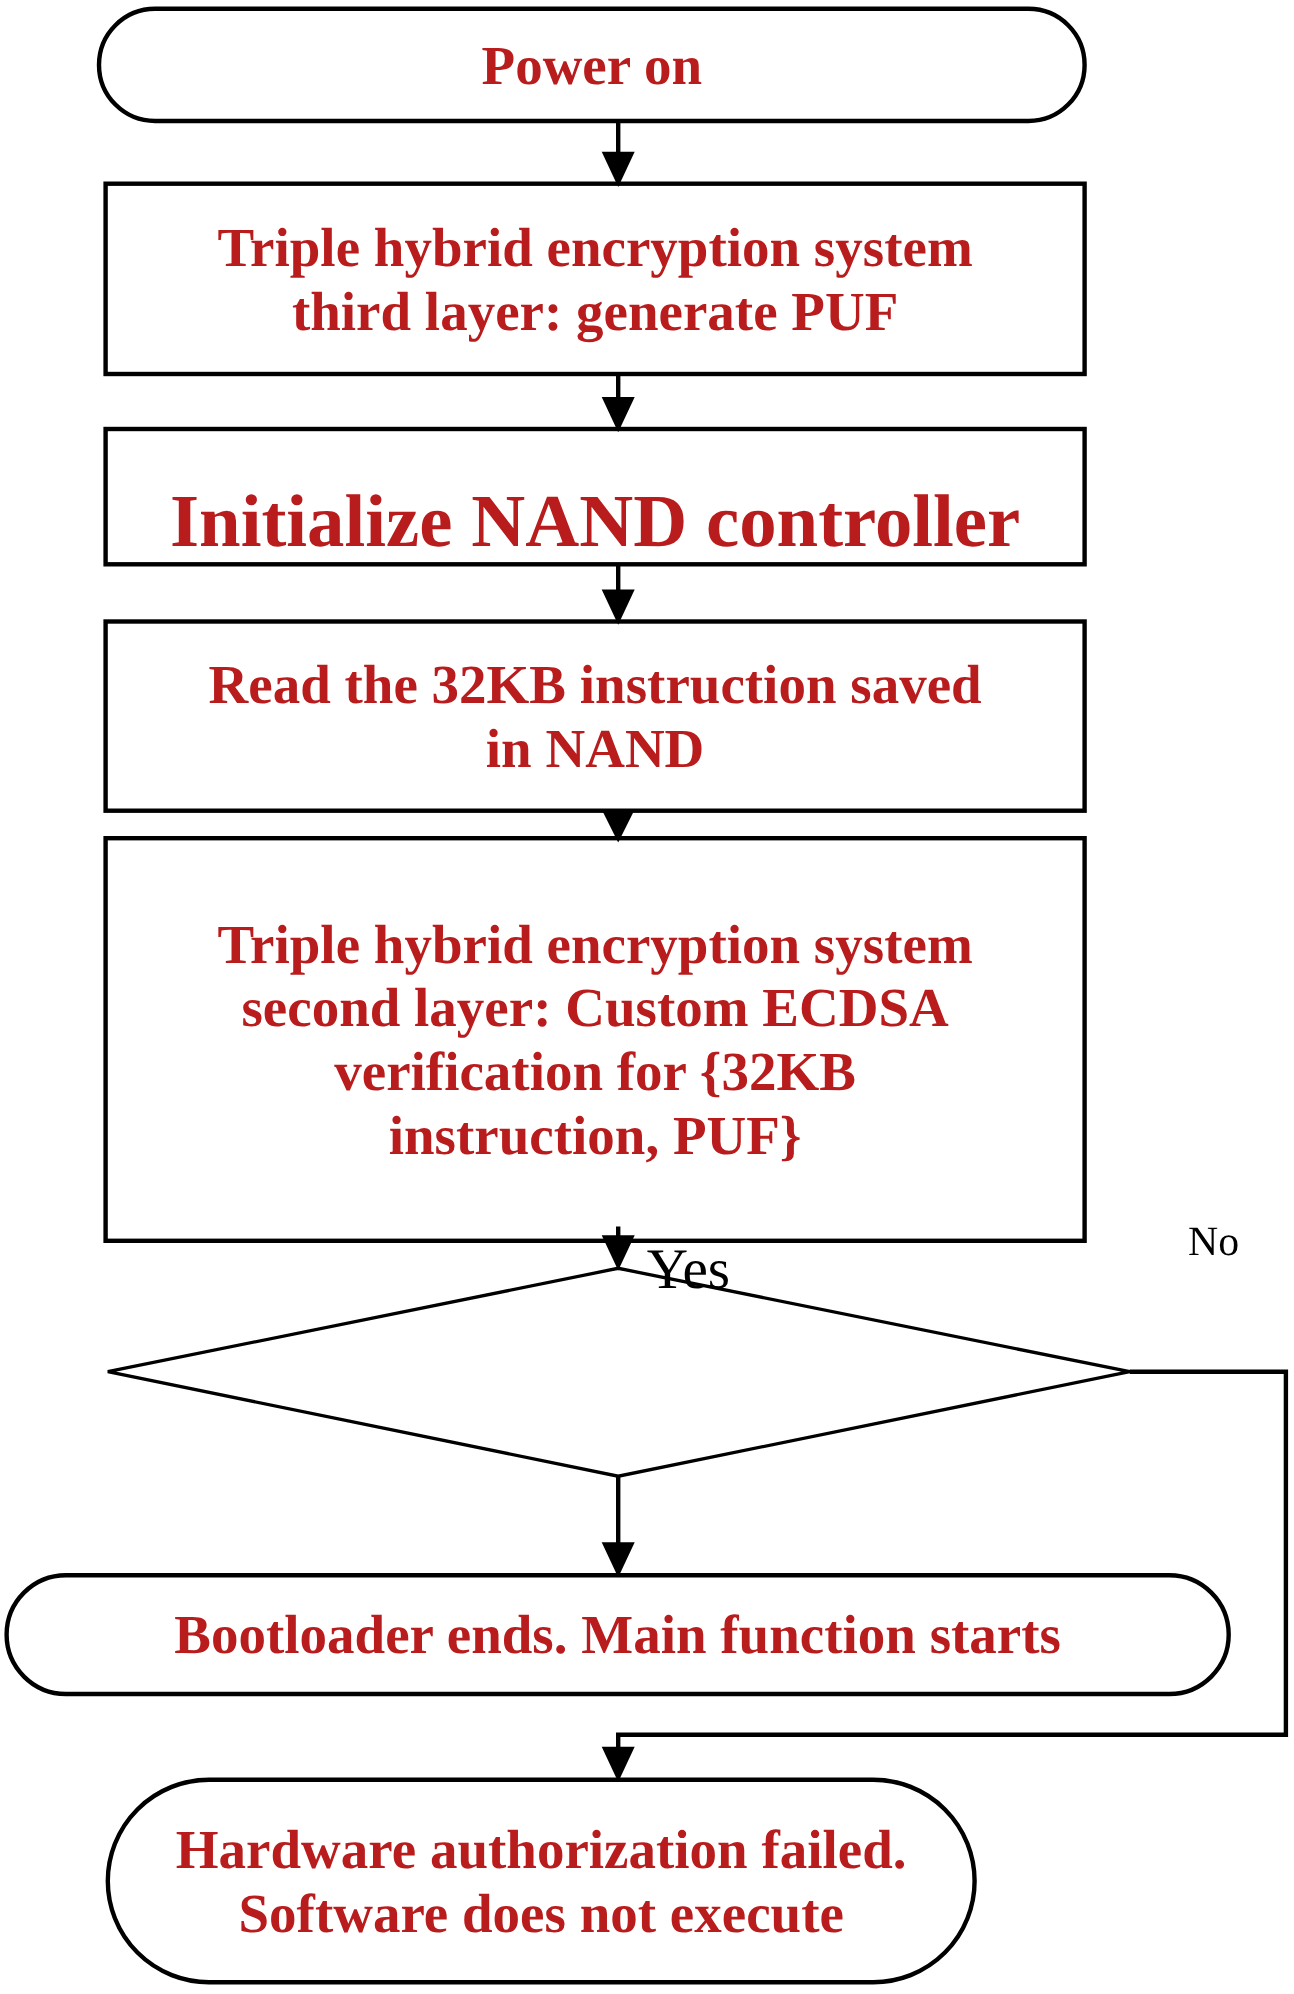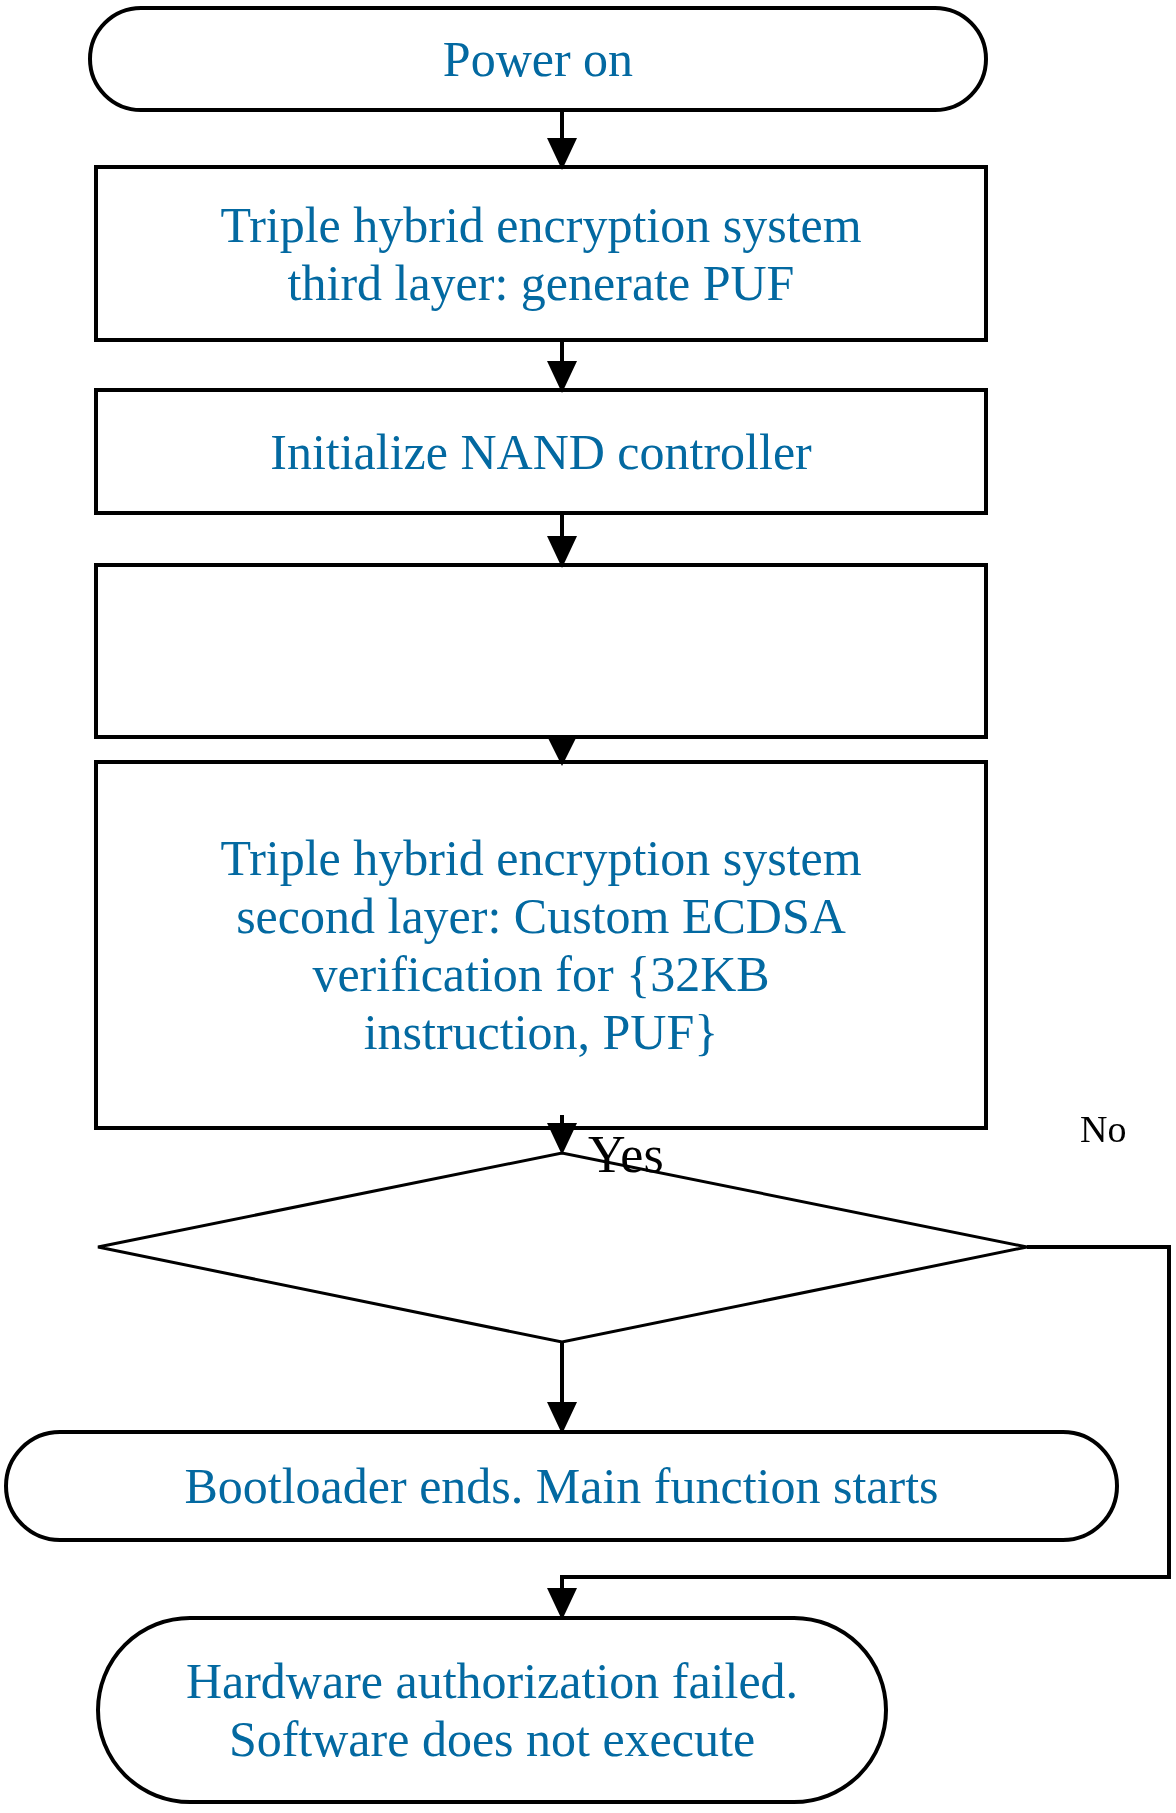--- a/index.html
+++ b/index.html
@@ -38,25 +38,26 @@
   .arrow-head {
     fill: #000000;
     stroke: none;
   }
   .node-label {
     position: absolute;
     display: flex;
     align-items: center;
     justify-content: center;
     text-align: center;
-    color: #0369a1;
+    color: #b91c1c;
     font-family: "Liberation Serif", "DejaVu Serif", serif;
     line-height: 1.16;
     white-space: pre-line;
     pointer-events: none;
+    font-weight: bold;
   }
   .edge-label {
     position: absolute;
     color: #000000;
     font-family: "Liberation Serif", "DejaVu Serif", serif;
     white-space: nowrap;
     margin-left: 20px;
   }
 </style>
 </head>
@@ -117,22 +118,24 @@
       <polygon class="arrow-head" points="562,1620 547,1588 577,1588"></polygon>
     </g>
 
   </svg>
 
   <div class="node-label" style="left:90px; top:8px; width:896px; height:102px; font-size:50px;">Power on</div>
 
   <div class="node-label" style="left:96px; top:167px; width:890px; height:173px; font-size:50px;">Triple hybrid encryption system
 third layer: generate PUF</div>
 
-  <div class="node-label" style="left:96px; top:390px; width:890px; height:123px; font-size:50px;">Initialize NAND controller</div>
+  <div class="node-label" style="left:96px; top:412px; width:890px; height:123px; font-size:68px;">Initialize NAND controller</div>
 
+  <div class="node-label" style="left:96px; top:565px; width:890px; height:172px; font-size:50px;">Read the 32KB instruction saved
+in NAND</div>
 
   <div class="node-label" style="left:96px; top:762px; width:890px; height:366px; font-size:50px;">Triple hybrid encryption system
 second layer: Custom ECDSA
 verification for {32KB
 instruction, PUF}</div>
 
 
   <div class="node-label" style="left:98px; top:1618px; width:788px; height:184px; font-size:50px;">Hardware authorization failed.
 Software does not execute</div>
 

